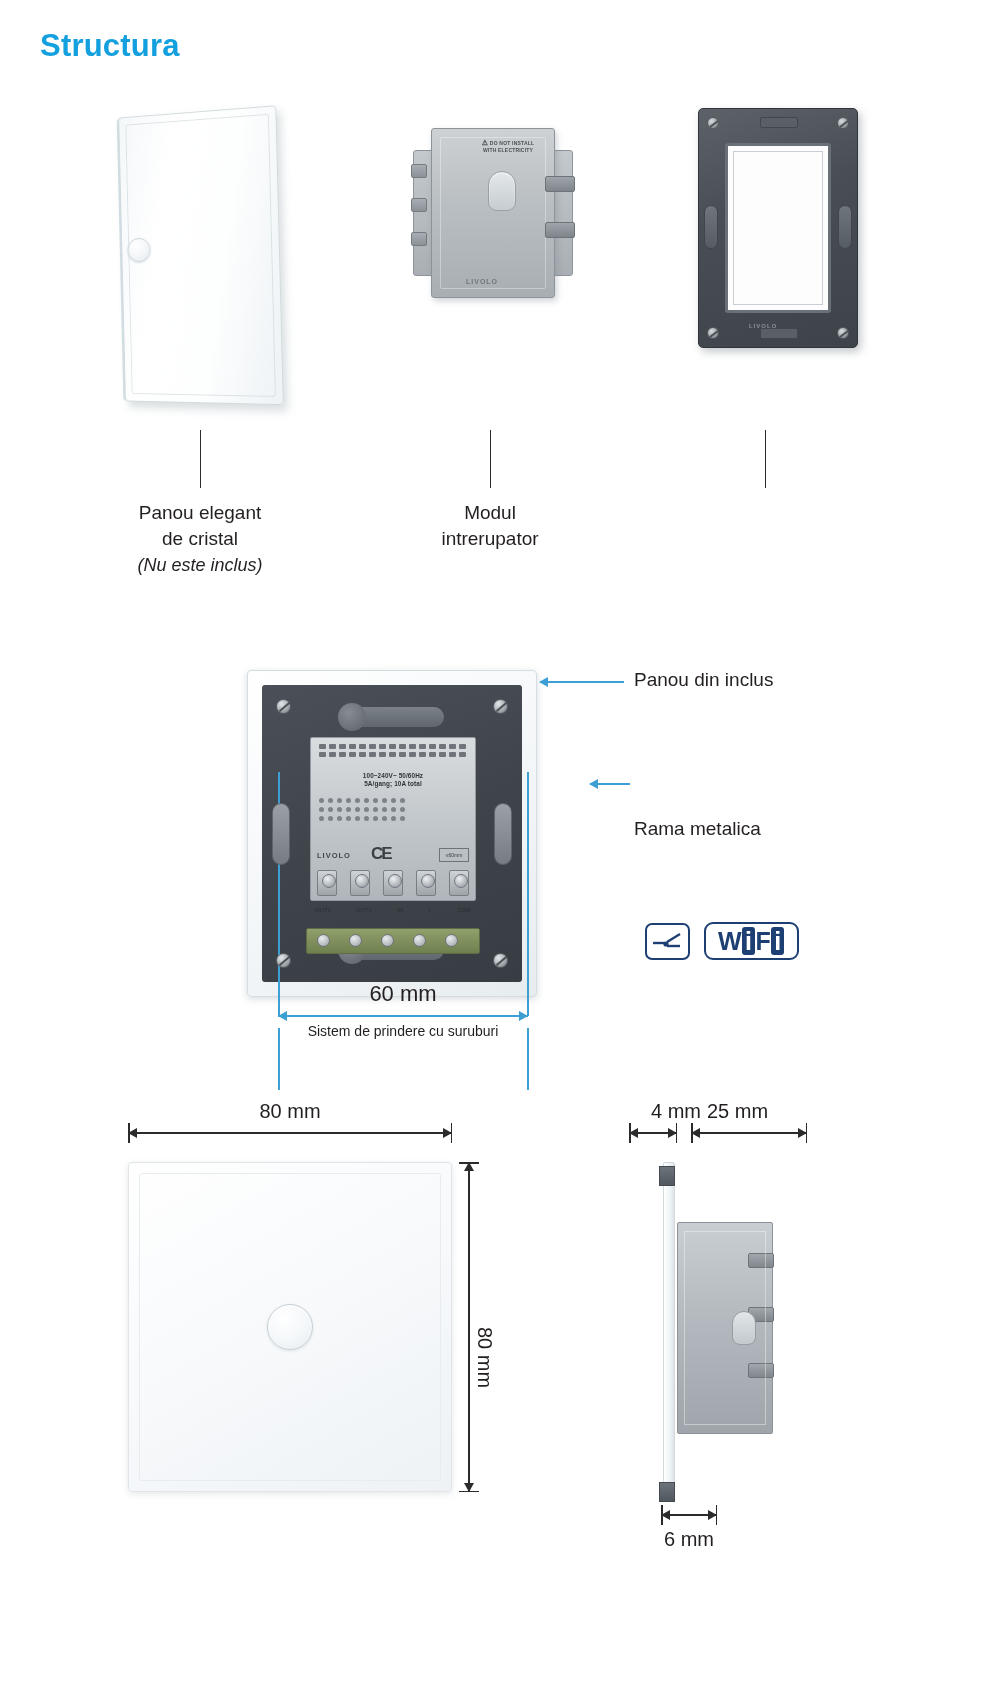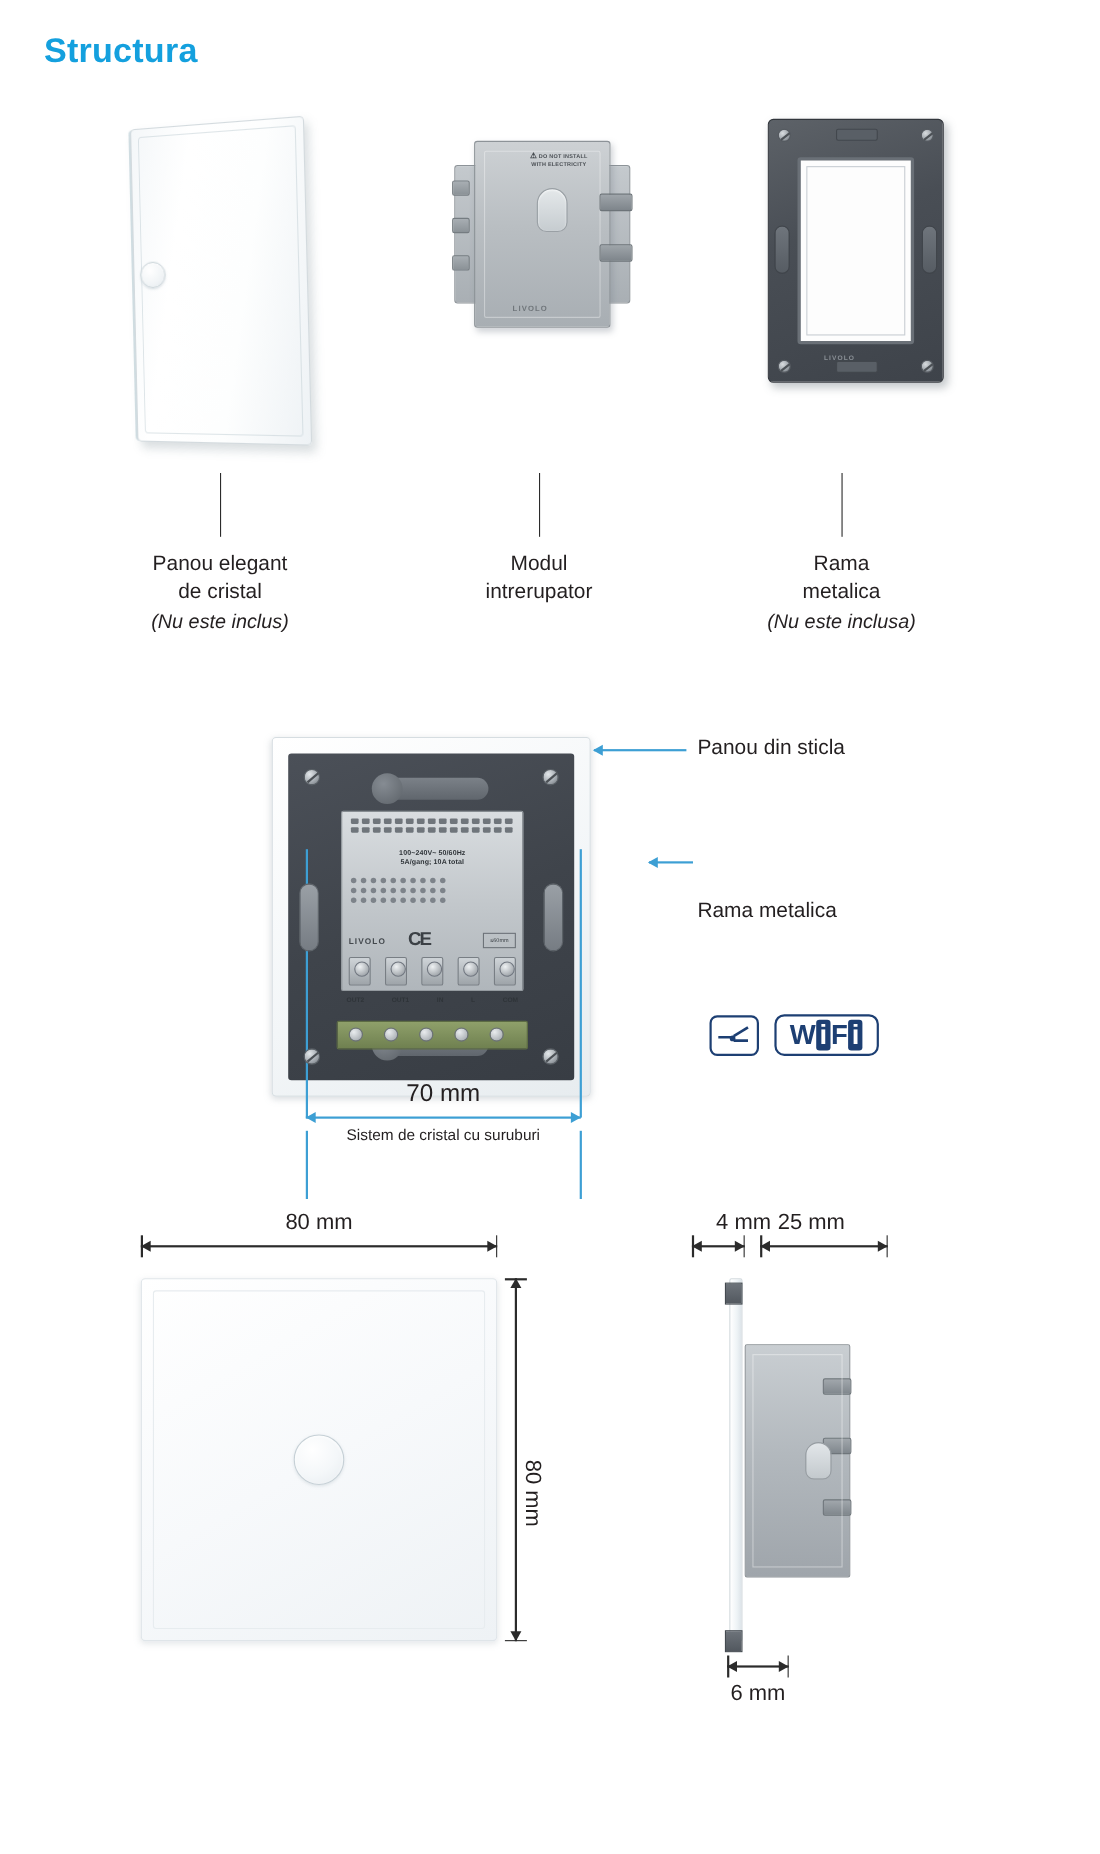--- a/index.html
+++ b/index.html
@@ -498,25 +498,20 @@
           <div class="fr-slot r"></div>
           <div class="fr-screw s1"></div>
           <div class="fr-screw s2"></div>
           <div class="fr-screw s3"></div>
           <div class="fr-screw s4"></div>
           <div class="frame-brand">LIVOLO</div>
         </div>
       </div>
     </div>
     <div class="leader"></div>
-    <div class="part-label">
-      <div>Rama</div>
-      <div>metalica</div>
-      <div class="note">(Nu este inclusa)</div>
-    </div>
   </div>
 </div>
 
 <div class="assembly">
 
   <div class="asm-unit">
     <div class="asm-inner">
       <div class="asm-bone top"></div>
       <div class="asm-bone bot"></div>
       <div class="asm-slot l"></div>
@@ -631,21 +626,21 @@
         <i class="gscrew" style="left:74px"></i>
           <i class="gscrew" style="left:106px"></i>
         <i class="gscrew" style="left:138px"></i>
       </div>
     </div>
   </div>
 
   <div class="callout-line" style="left:540px; top:21px; width:84px;">
     <span class="head"></span>
   </div>
-  <div class="callout-text" style="left:634px; top:9px;">Panou din sticla</div>
+  <div class="callout-text" style="left:634px; top:9px;">Panou din inclus</div>
 
   <div class="callout-line" style="left:590px; top:123px; width:40px;">
     <span class="head"></span>
   </div>
   <div class="callout-text" style="left:634px; top:111px;margin-top:47px;">Rama metalica</div>
 
   <div class="icons-row">
     <div class="icon-switch">
       <svg width="40" height="32" viewBox="0 0 40 32">
         <line x1="6" y1="18" x2="18" y2="18" stroke="#1d3f73" stroke-width="2.4"></line>
@@ -658,26 +653,26 @@
       <span>W</span><span class="mid">i</span><span>F</span><span class="mid">i</span>
     </div>
   </div>
 
   <div class="screw-stem" style="left:278px; top:112px; height:244px;"></div>
   <div class="screw-stem" style="left:527px; top:112px; height:244px;"></div>
   <div class="screw-stem" style="left:278px; top:368px; height:62px;"></div>
   <div class="screw-stem" style="left:527px; top:368px; height:62px;"></div>
 
   <div class="dim60">
-    <div class="dim60-text">70 mm</div>
+    <div class="dim60-text">60 mm</div>
     <div class="dim-line">
       <span class="ah-l"></span>
         <span class="ah-r"></span>
     </div>
-    <div class="dim60-sub">Sistem de cristal cu suruburi</div>
+    <div class="dim60-sub">Sistem de prindere cu suruburi</div>
   </div>
 </div>
 
 <div class="views">
 
   <div class="front-wrap">
     <div class="fv-dim-top">
       <div class="fv-dim-label">80 mm</div>
       <div class="hline">
         <span class="hcap" style="left:0"></span>

